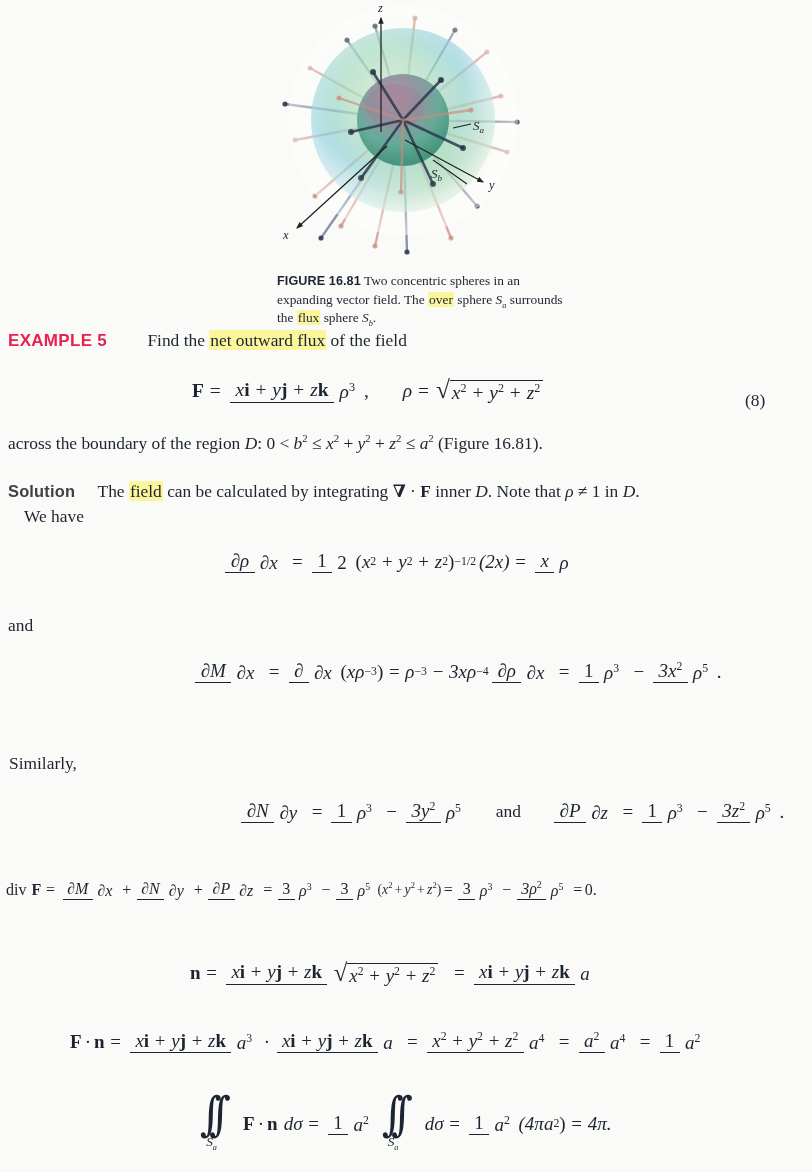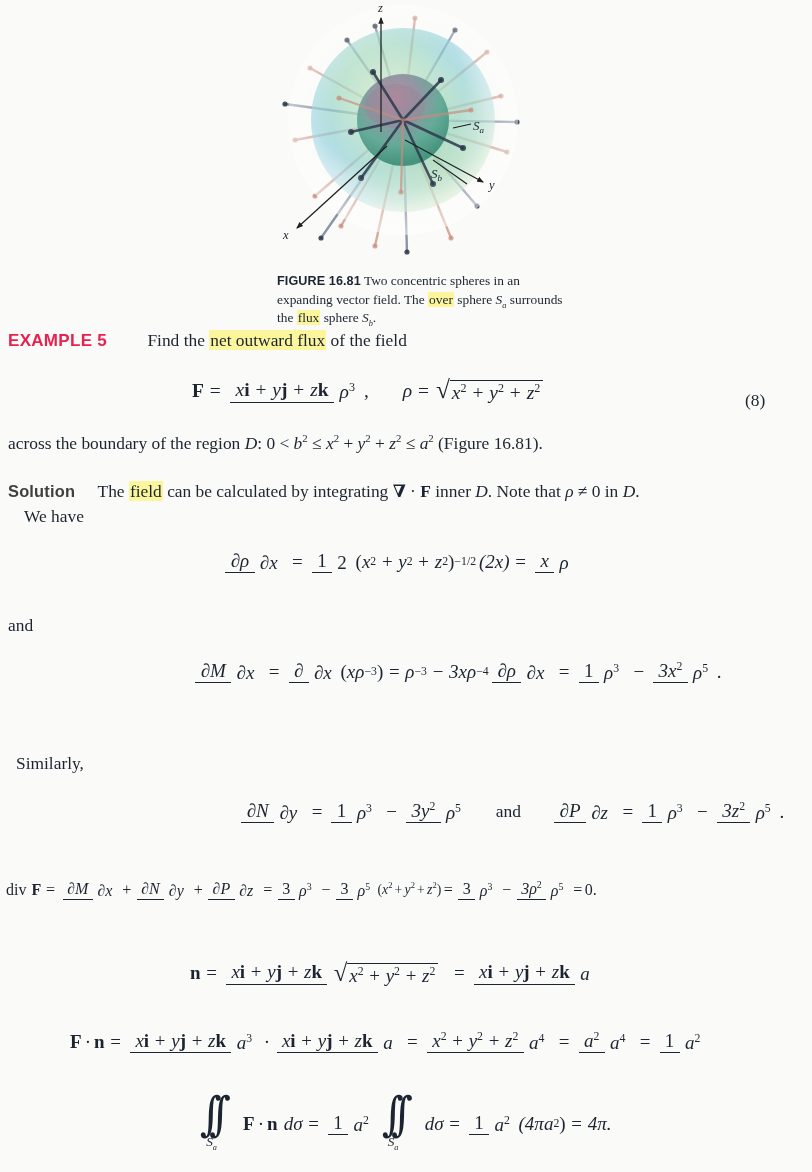--- a/index.html
+++ b/index.html
@@ -319,21 +319,21 @@
   </span>
 </div>
 <div class="math" style="left:745px; top:390px; font-size:17.4px;">(8)</div>
 
 <div class="bodyline" style="left:8px; top:432px;">
   <span>across the boundary of the region </span><i>D</i><span>: 0 &lt; </span><i>b</i><sup class="spn">2</sup><span> ≤ </span><i>x</i><sup class="spn">2</sup><span> + </span><i>y</i><sup class="spn">2</sup><span> + </span><i>z</i><sup class="spn">2</sup><span> ≤ </span><i>a</i><sup class="spn">2</sup><span> (Figure 16.81).</span>
 </div>
 
 <div class="bodyline" style="left:8px; top:480px;">
   <span class="sollabel">Solution</span>
-  <span style="display:inline-block;width:18px;"></span><span>The </span><span class="hl">field</span><span> can be calculated by integrating </span><b class="nabla">∇</b><span> · </span><b>F</b><span> inner </span><i>D</i><span>. Note that </span><i>ρ</i><span> ≠ 0 in </span><i>D</i><span>.</span>
+  <span style="display:inline-block;width:18px;"></span><span>The </span><span class="hl">field</span><span> can be calculated by integrating </span><b class="nabla">∇</b><span> · </span><b>F</b><span> inner </span><i>D</i><span>. Note that </span><i>ρ</i><span> ≠ 1 in </span><i>D</i><span>.</span>
 </div>
 
 <div class="bodyline" style="left:24px; top:505px;">We have</div>
 
 <div class="math" style="left:222px; top:550px; font-size:19px;">
   <span class="frac">
     <span class="num"><span>∂</span><i class="mi">ρ</i></span>
     <span class="den"><span>∂</span><i class="mi">x</i></span>
   </span>
   <span class="mo">=</span>
@@ -393,21 +393,21 @@
     <span class="den"><i class="mi">ρ</i><sup class="spn">3</sup></span>
   </span>
   <span class="mo">−</span>
   <span class="frac">
     <span class="num"><i class="mi">3x</i><sup class="spn">2</sup></span>
     <span class="den"><i class="mi">ρ</i><sup class="spn">5</sup></span>
   </span>
   <span>.</span>
 </div>
 
-<div class="bodyline" style="left:16px; top:752px;">Similarly,</div>
+<div class="bodyline" style="left:9px; top:752px;">Similarly,</div>
 
 <div class="math" style="left:238px; top:800px; font-size:19px;">
   <span class="frac">
     <span class="num"><span>∂</span><i class="mi">N</i></span>
     <span class="den"><span>∂</span><i class="mi">y</i></span>
   </span>
   <span class="mo">=</span>
   <span class="frac">
     <span class="num">1</span>
     <span class="den"><i class="mi">ρ</i><sup class="spn">3</sup></span>

